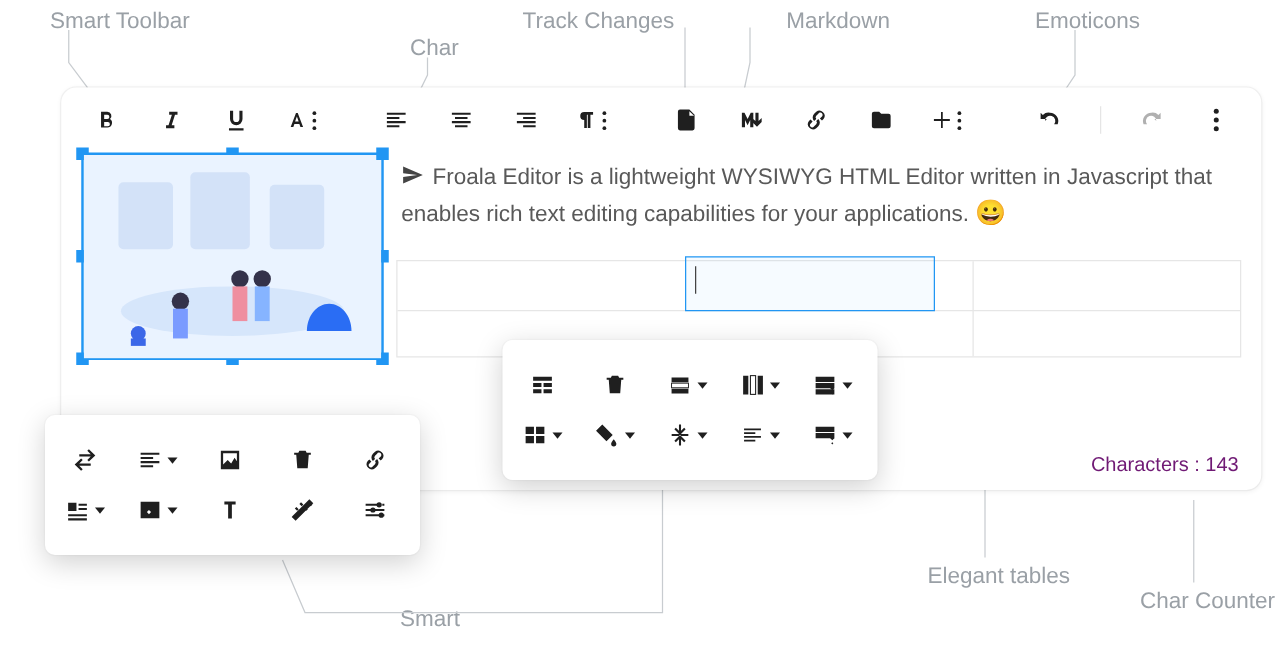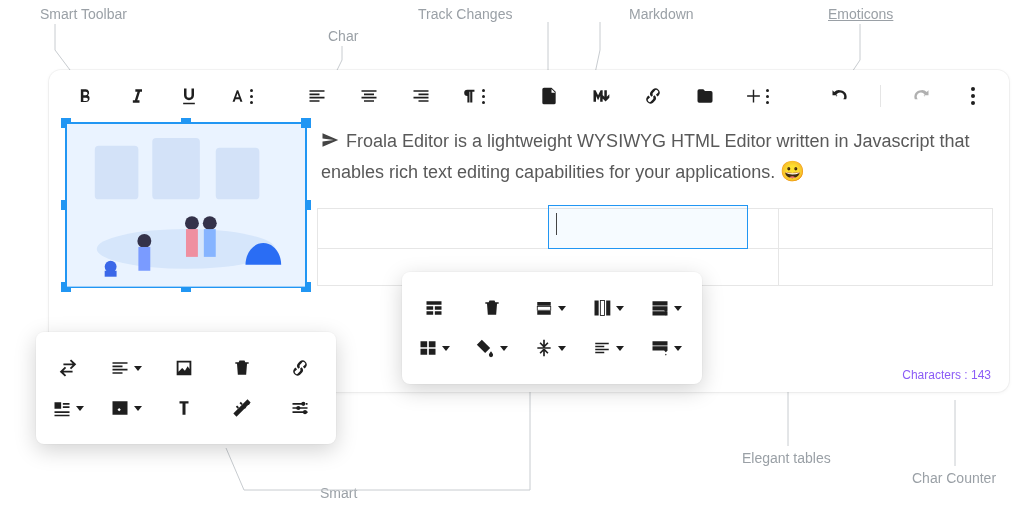--- a/index.html
+++ b/index.html
@@ -8,21 +8,21 @@
     width: 1024px;
     height: 523px;
     font-family: -apple-system, BlinkMacSystemFont, "Segoe UI", Arial, sans-serif;
     background: #fff;
     color: #333;
     position: relative;
     overflow: hidden;
   }
   .label {
     position: absolute;
-    font-size: 14px;
+    font-size: 18px;
     color: #9aa0a6;
     white-space: nowrap;
   }
   .editor-frame {
     position: absolute;
     left: 49px;
     top: 70px;
     width: 960px;
     height: 322px;
     background: #fff;
@@ -130,22 +130,22 @@
     top: 4px;
     width: 1px;
     height: 22px;
     background: #444;
   }
 
   .status-bar {
     position: absolute;
     right: 18px;
     bottom: 10px;
-    color: #8b5cf6;
-    font-size: 12px;
+    color: #701a75;
+    font-size: 16px;
   }
 
   .popup {
     position: absolute;
     background: #fff;
     border-radius: 8px;
     box-shadow: 0 6px 22px rgba(0,0,0,0.18), 0 0 0 1px rgba(0,0,0,0.02);
     padding: 12px 14px;
   }
   .popup .row { display:flex; gap: 26px; align-items:center; margin: 8px 2px; }
@@ -170,21 +170,21 @@
   .dots-mini span { width:3px; height:3px; background:#1f1f1f; border-radius:50%; }
 
 </style>
 </head>
 <body>
 
 <div class="label" style="left:40px;  top:6px;">Smart Toolbar</div>
 <div class="label" style="left:328px; top:28px;">Char</div>
 <div class="label" style="left:418px; top:6px;">Track Changes</div>
 <div class="label" style="left:600px; top:6px;margin-left:29px;">Markdown</div>
-<div class="label" style="left:828px; top:6px;text-decoration:underline;">Emoticons</div>
+<div class="label" style="left:828px; top:6px;">Emoticons</div>
 <div class="label" style="left:320px; top:485px;">Smart</div>
 <div class="label" style="left:742px; top:450px;">Elegant tables</div>
 <div class="label" style="left:912px; top:470px;">Char Counter</div>
 
 <svg style="position:absolute; left:0; top:0; width:1024px; height:523px; pointer-events:none;">
   <g stroke="#c8ccd0" stroke-width="1" fill="none">
 
     <path d="M55 24 L55 50 L70 70"></path>
 
     <path d="M342 46 L342 60 L295 156"></path>

